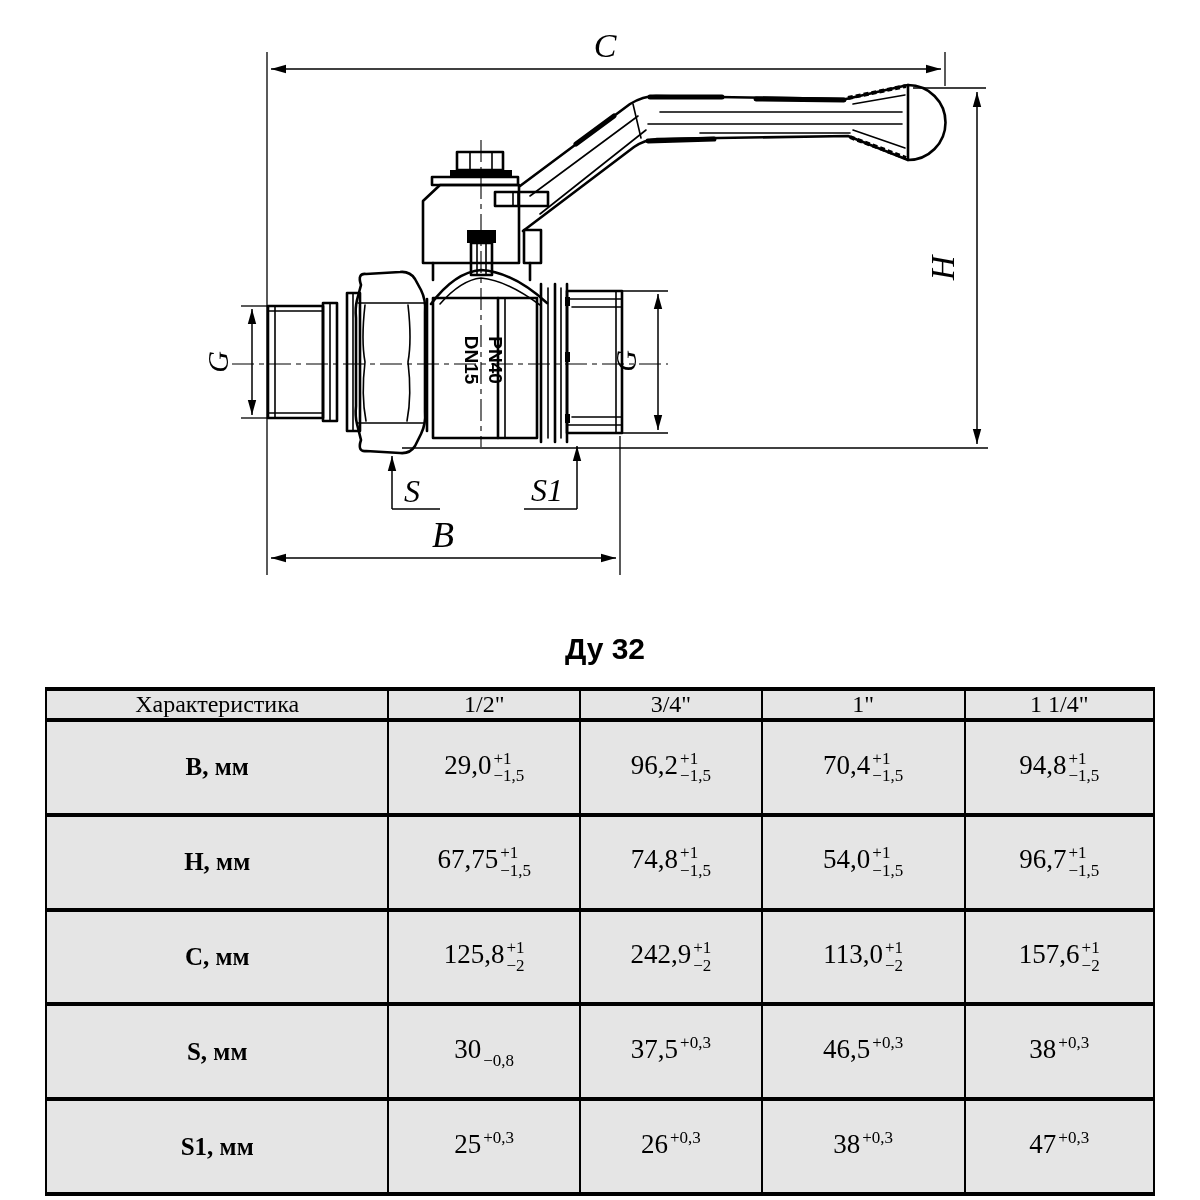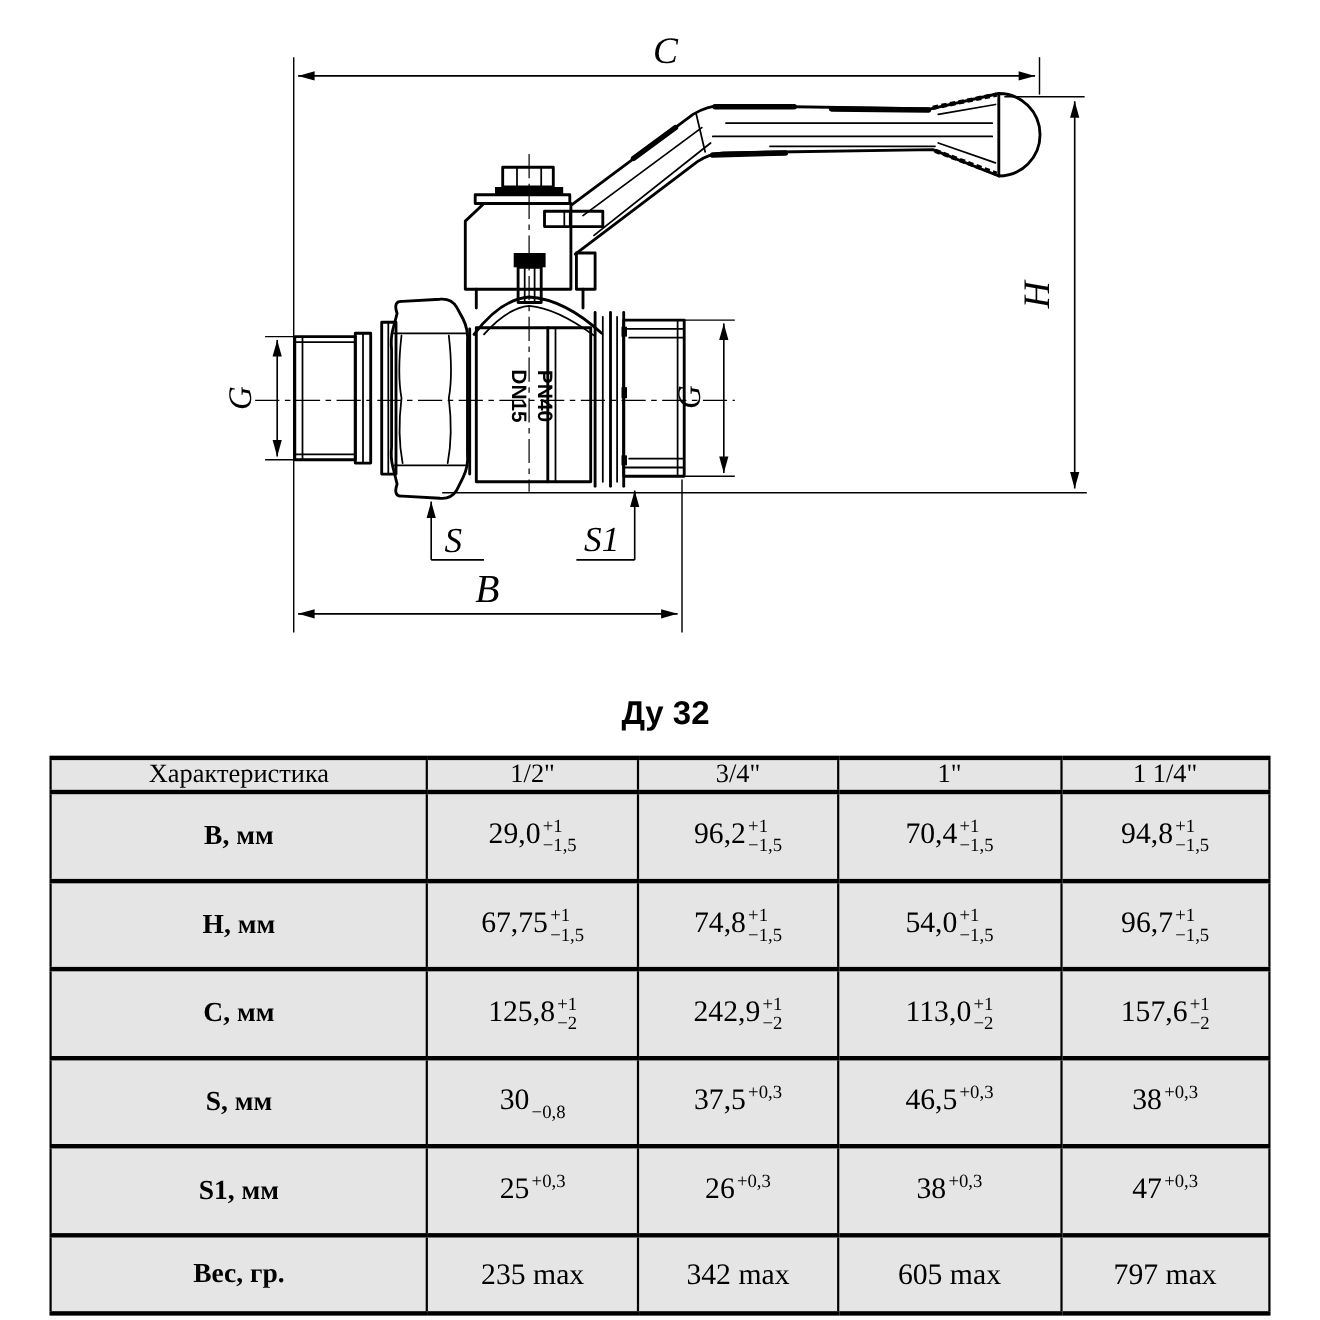--- a/index.html
+++ b/index.html
@@ -297,23 +297,16 @@
             </span></td>
           <td class="value-cell"><span>38</span><span class="tol">
               <span>+0,3</span>
               <span></span>
             </span></td>
           <td class="value-cell"><span>47</span><span class="tol">
               <span>+0,3</span>
               <span></span>
             </span></td>
         </tr>
-        <tr>
-          <td class="row-label">Вес, гр.</td>
-          <td class="value-cell"><span>235 max</span></td>
-          <td class="value-cell"><span>342 max</span></td>
-          <td class="value-cell"><span>605 max</span></td>
-          <td class="value-cell"><span>797 max</span></td>
-        </tr>
       </tbody>
   </table>
 
 </div>
 
 </body></html>

